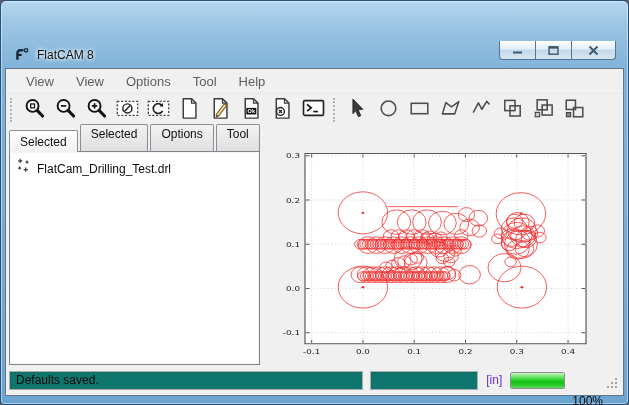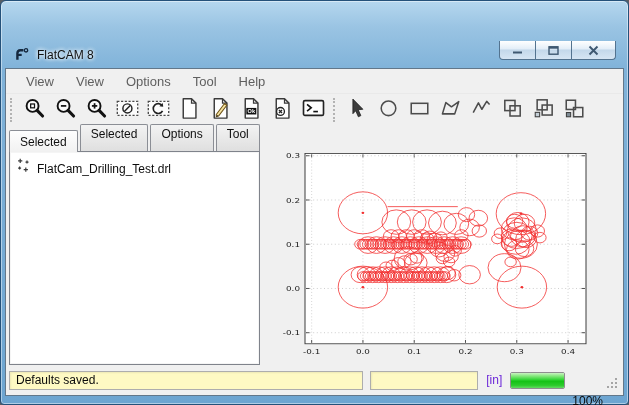--- a/index.html
+++ b/index.html
@@ -28,21 +28,21 @@
        border:1px solid #8b8e95;border-bottom:none;border-radius:2px 2px 0 0;padding:2px 10px 3px;margin-right:2px;height:27px;}
   .tab.active{background:linear-gradient(180deg,#fefefe,#f1f1f1);height:22px;padding-top:4px;margin-bottom:-1px;z-index:3;}
   .main{flex:1;min-height:0;display:flex;padding:0 3px 3px 3px;gap:4px;}
   .left-panel{width:251px;flex:none;background:#ffffff;border:1px solid #7f838b;box-shadow:inset 0 0 0 1px #f5f5f5;overflow:hidden;}
   .tree-item{display:flex;align-items:flex-end;gap:6px;padding:5px 4px 0 6px;font-size:12px;color:#0c0c0c;}
   .tree-item svg{width:15px;height:16px;flex:none;}
   .plot-panel{flex:1;min-width:0;background:#f0f0f0;position:relative;}
   .plot-panel svg.plot{width:100%;height:100%;display:block;}
   .plot text{font-family:"DejaVu Sans","Liberation Sans",sans-serif;}
   .statusbar{flex:none;height:27px;display:flex;align-items:center;gap:7px;padding:2px 20px 5px 3px;position:relative;}
-  .sb-panel{height:19px;border:1px solid #adadad;background:#fef9c3;box-shadow:inset 1px 1px 2px rgba(0,0,0,.07);
+  .sb-panel{height:19px;border:1px solid #adadad;background:#0f766e;box-shadow:inset 1px 1px 2px rgba(0,0,0,.07);
             display:flex;align-items:center;padding:0 6px;font-size:12px;color:#0a0a0a;}
   .sb-msg{flex:1;min-width:0;}
   .sb-aux{width:108px;flex:none;}
   .sb-units{font-size:12px;color:#6d28d9;flex:none;padding:0 1px;}
   .progress{width:55px;height:17px;flex:none;border:1px solid #8e8e8e;border-radius:2px;overflow:hidden;background:#e6e6e6;}
   .progress .fill{height:100%;background:linear-gradient(180deg,#c9f2c3 0%,#86e87d 20%,#31d434 45%,#14c216 55%,#2bcb2b 82%,#63da63 100%);}
   .sb-pct{font-size:12px;color:#0a0a0a;flex:none;margin-top:41px;}
   .grip{position:absolute;right:5px;bottom:6px;width:11px;height:11px;}
 </style>
 </head>

